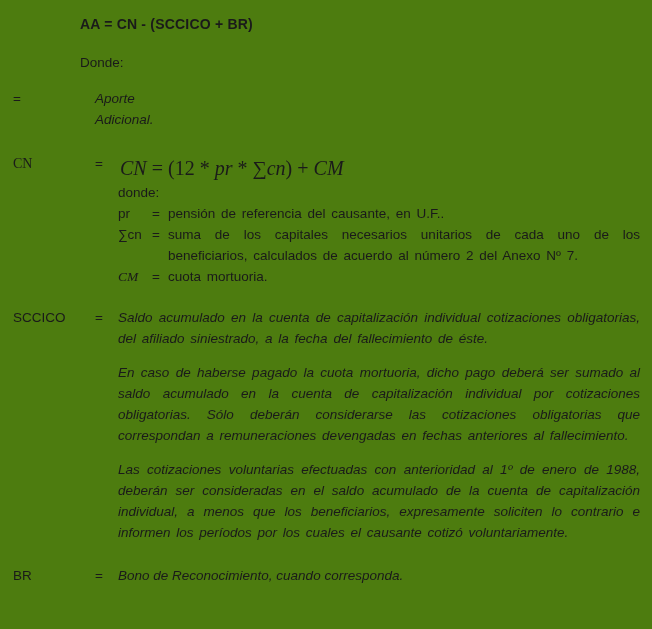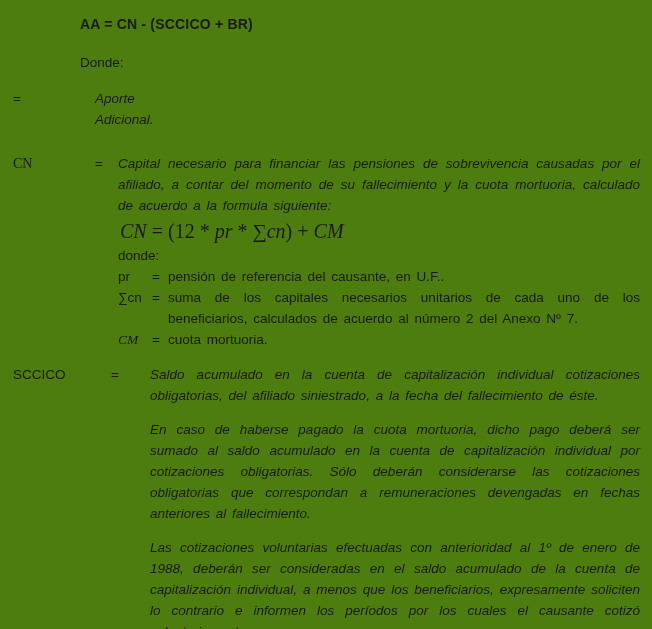--- a/index.html
+++ b/index.html
@@ -32,21 +32,21 @@
     margin-top: 15px;
   }
   .entry {
     display: grid;
     grid-template-columns: 82px 23px 1fr;
     padding: 0 12px 0 13px;
     box-sizing: border-box;
     align-items: start;
   }
   .entry-cn     { margin-top: 23px; }
-  .entry-sccico { margin-top: 14px; gap: 16px; }
+  .entry-sccico { margin-top: 20px; }
   .entry-br     { margin-top: 22px; }
   .term { display: block; }
   .term-serif { font-family: "Liberation Serif", serif; font-size: 14px; }
   .eq { display: block; text-align: left; }
   .def p {
     margin: 0;
     font-style: italic;
   }
   .def p.just {
     text-align: justify;
@@ -91,21 +91,20 @@
       <span class="eq">=</span>
       <div class="def">
         <p>Aporte Adicional.</p>
       </div>
     </div>
 
     <div class="entry entry-cn">
       <span class="term term-serif">CN</span>
       <span class="eq">=</span>
       <div class="def">
-        <p class="just">Capital necesario para financiar las pensiones de sobrevivencia causadas por el afiliado, a contar del momento de su fallecimiento y la cuota mortuoria, calculado de acuerdo a la formula siguiente:</p>
         <div class="formula"><span class="it">CN</span><span> = (</span><span>12 * </span><span class="it">pr</span><span> * </span><span>∑</span><span class="it">cn</span><span>) + </span><span class="it">CM</span></div>
         <div class="cn-donde">donde:</div>
 
         <div class="subdef">
           <span>pr</span>
           <span>=</span>
           <span class="sd-def">pensión de referencia del causante, en U.F..</span>
         </div>
         <div class="subdef">
           <span>∑cn</span>

